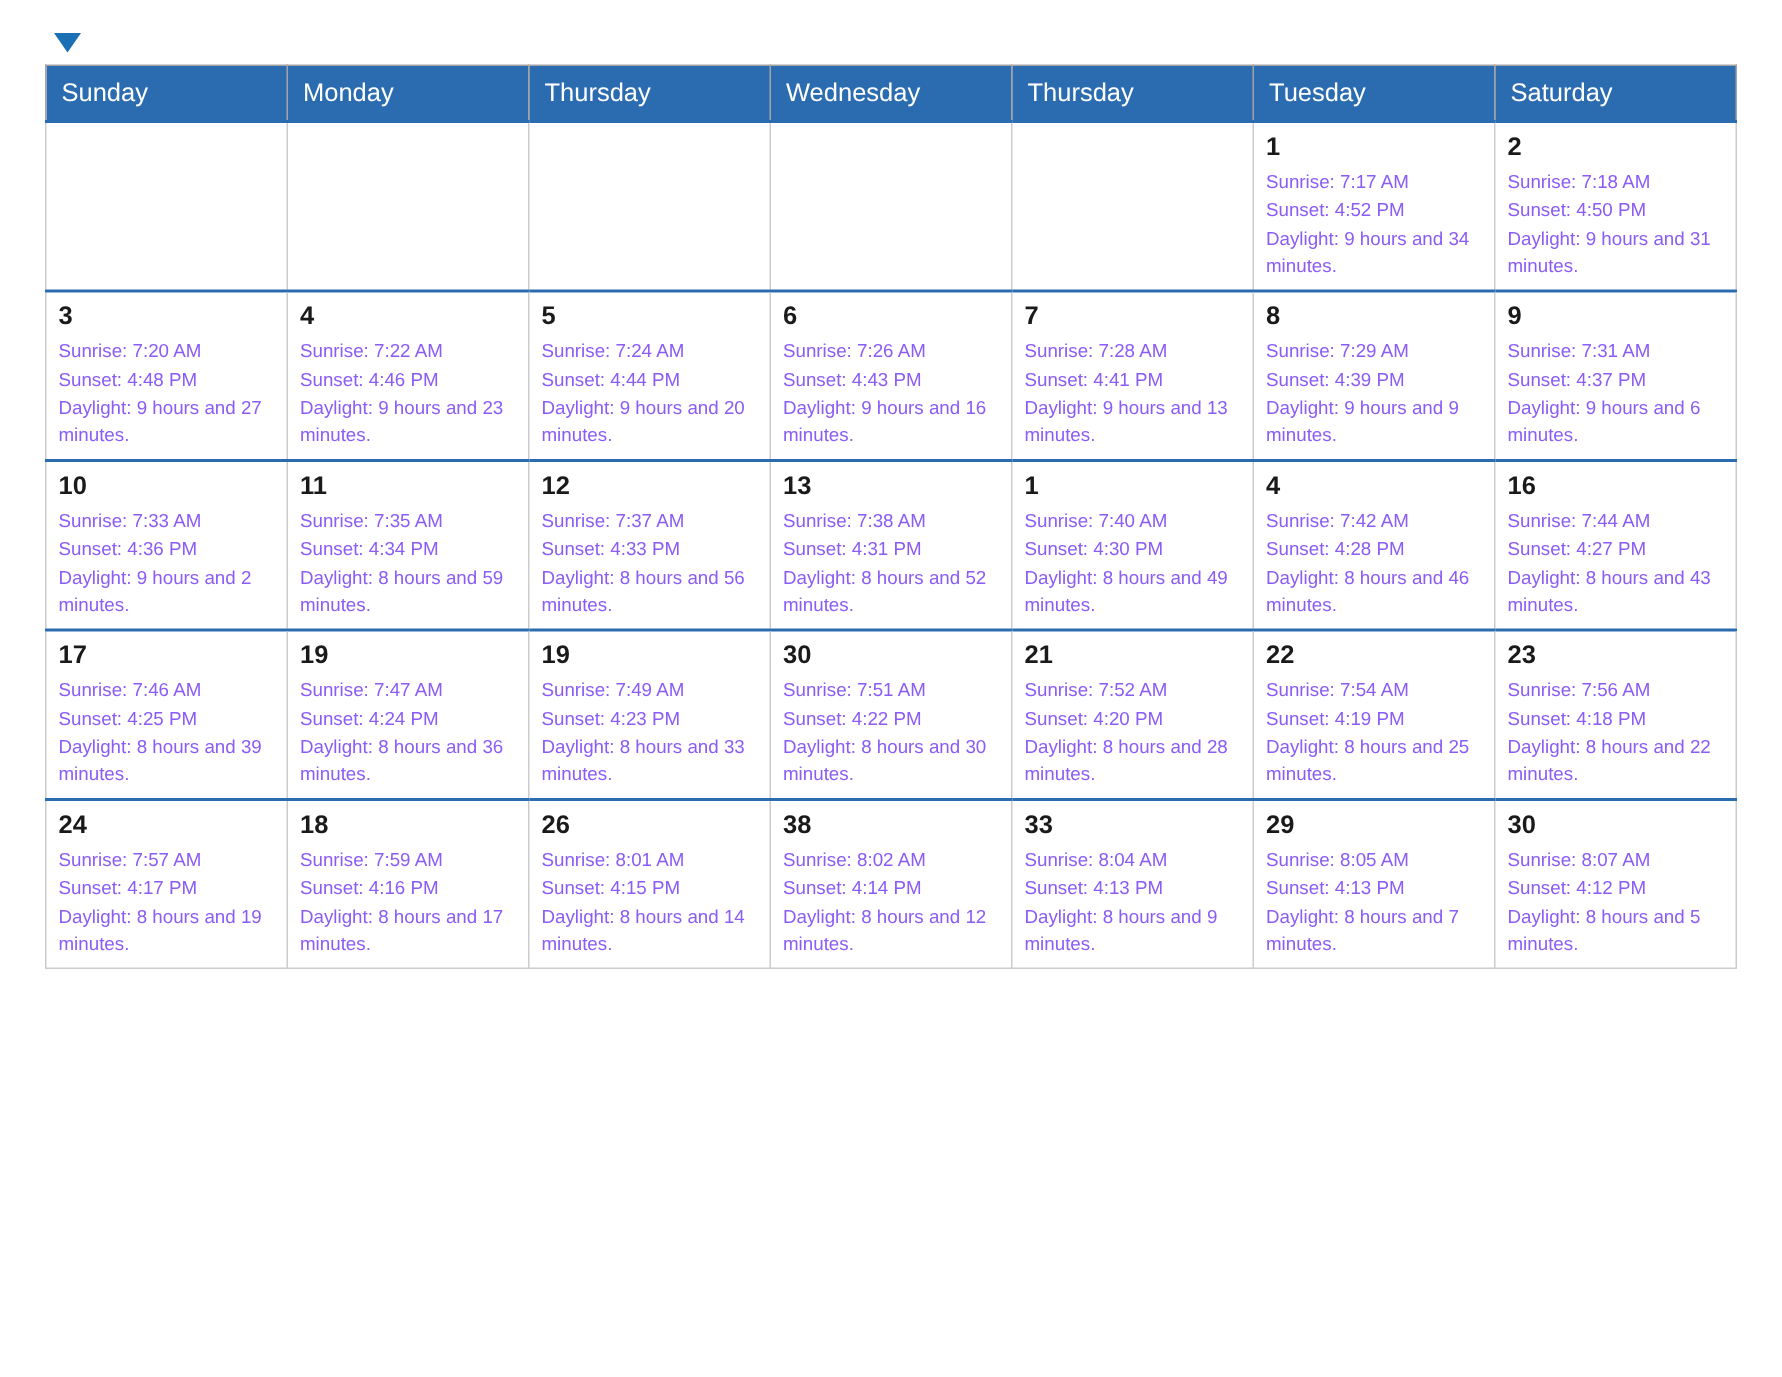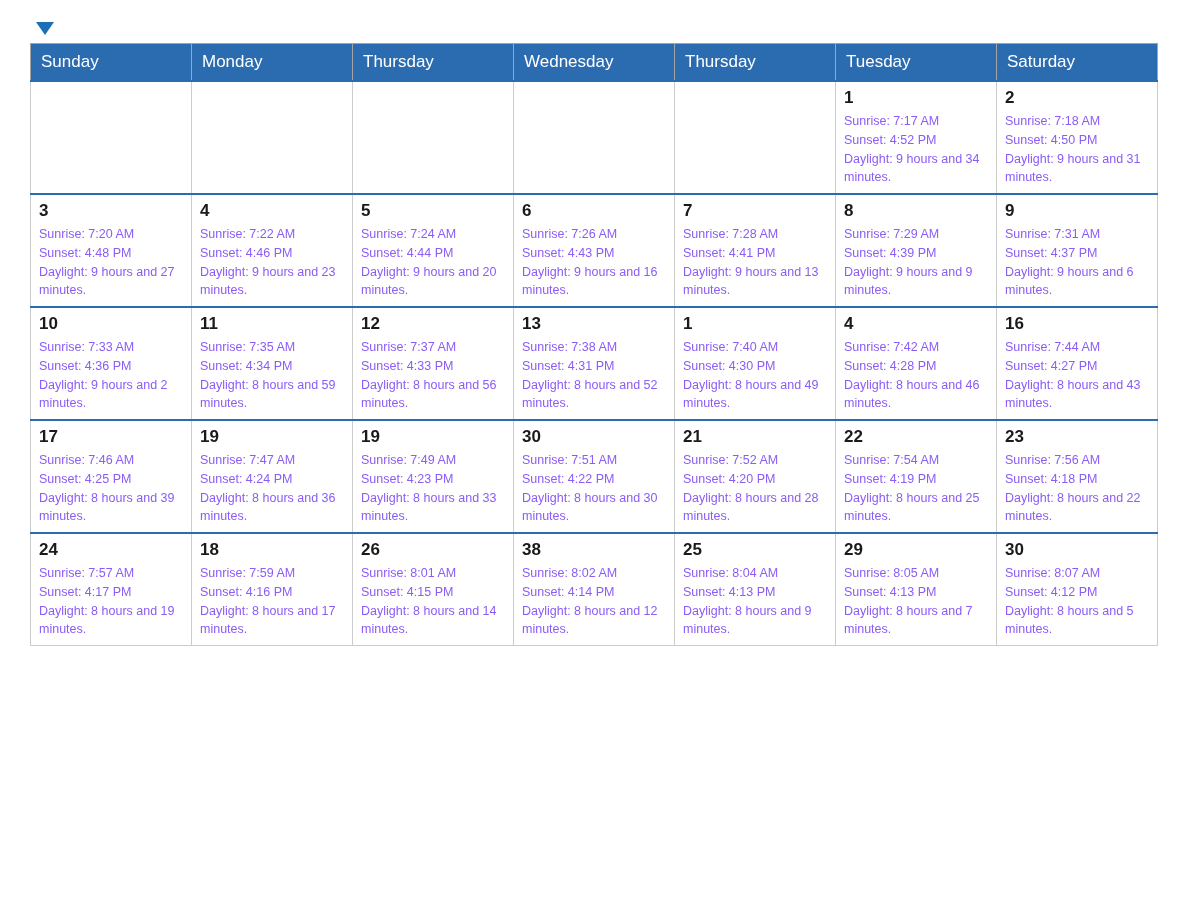--- a/index.html
+++ b/index.html
@@ -250,21 +250,21 @@
         </td>
         <td>
           <span class="day-number">26</span>
           <div class="day-info">Sunrise: 8:01 AM<br>Sunset: 4:15 PM<br>Daylight: 8 hours and 14 minutes.</div>
         </td>
         <td>
           <span class="day-number">38</span>
           <div class="day-info">Sunrise: 8:02 AM<br>Sunset: 4:14 PM<br>Daylight: 8 hours and 12 minutes.</div>
         </td>
         <td>
-          <span class="day-number">25</span>
+          <span class="day-number">33</span>
           <div class="day-info">Sunrise: 8:04 AM<br>Sunset: 4:13 PM<br>Daylight: 8 hours and 9 minutes.</div>
         </td>
         <td>
           <span class="day-number">29</span>
           <div class="day-info">Sunrise: 8:05 AM<br>Sunset: 4:13 PM<br>Daylight: 8 hours and 7 minutes.</div>
         </td>
         <td>
           <span class="day-number">30</span>
           <div class="day-info">Sunrise: 8:07 AM<br>Sunset: 4:12 PM<br>Daylight: 8 hours and 5 minutes.</div>
         </td>

